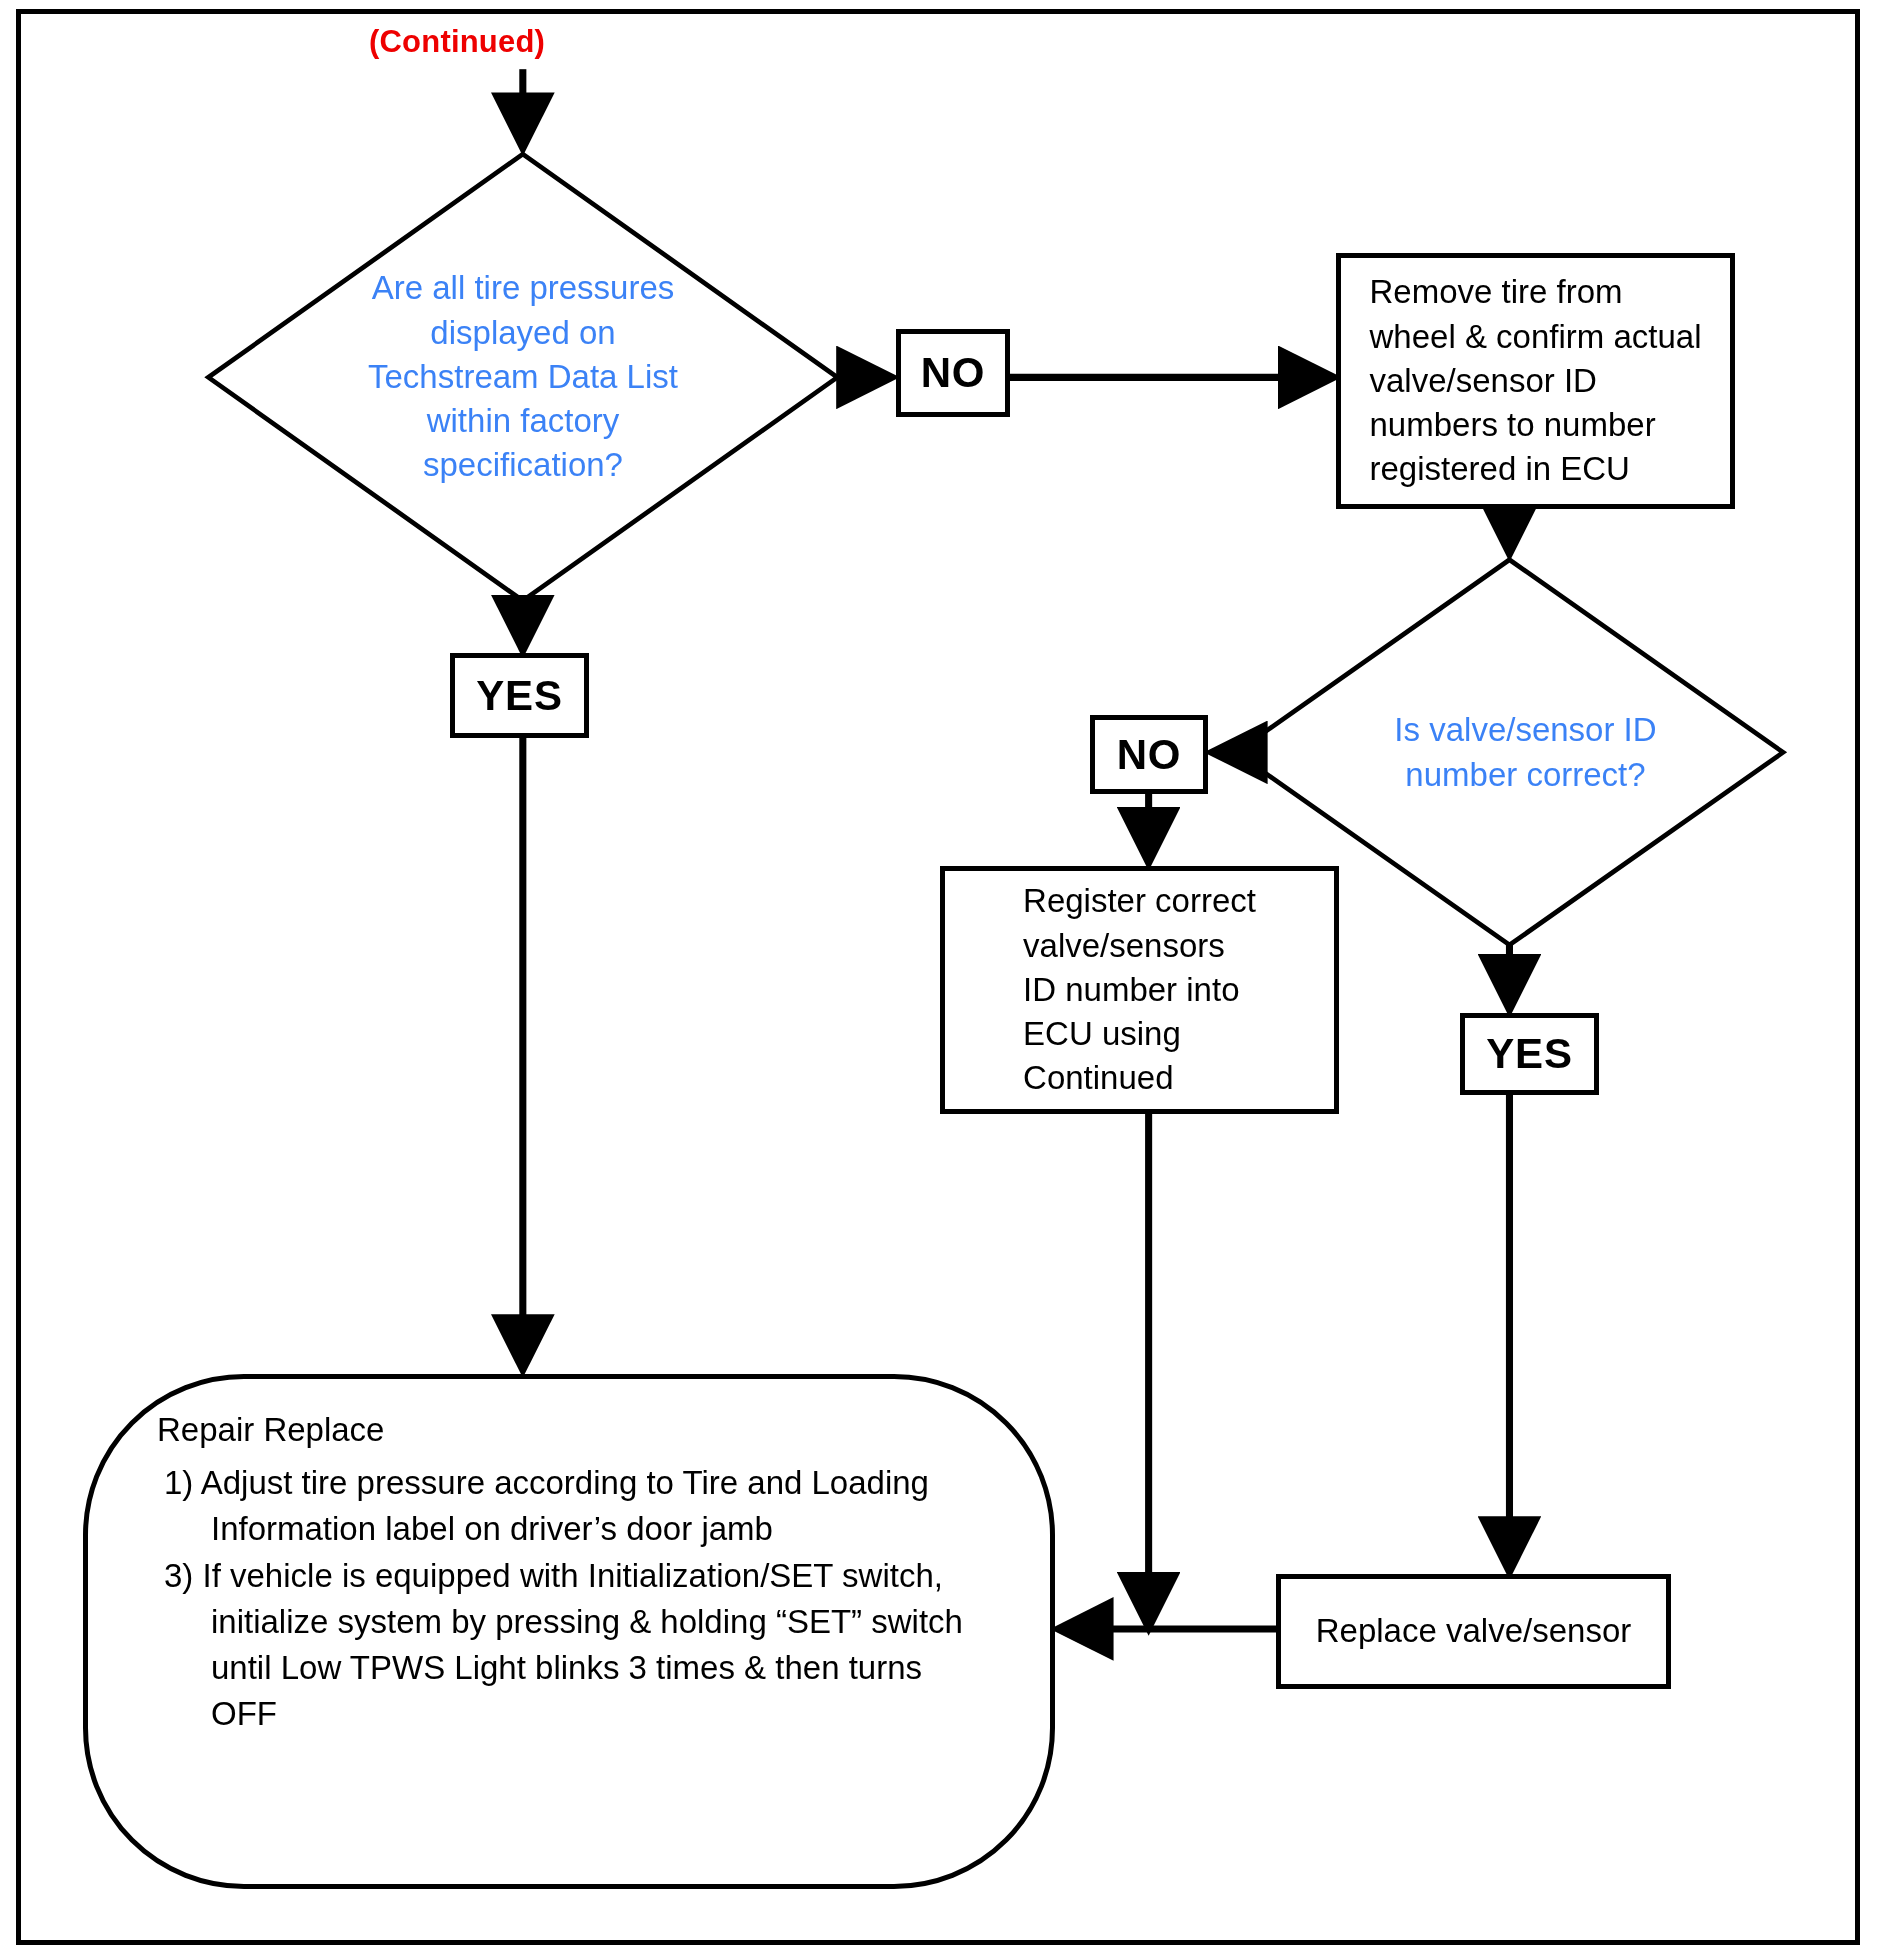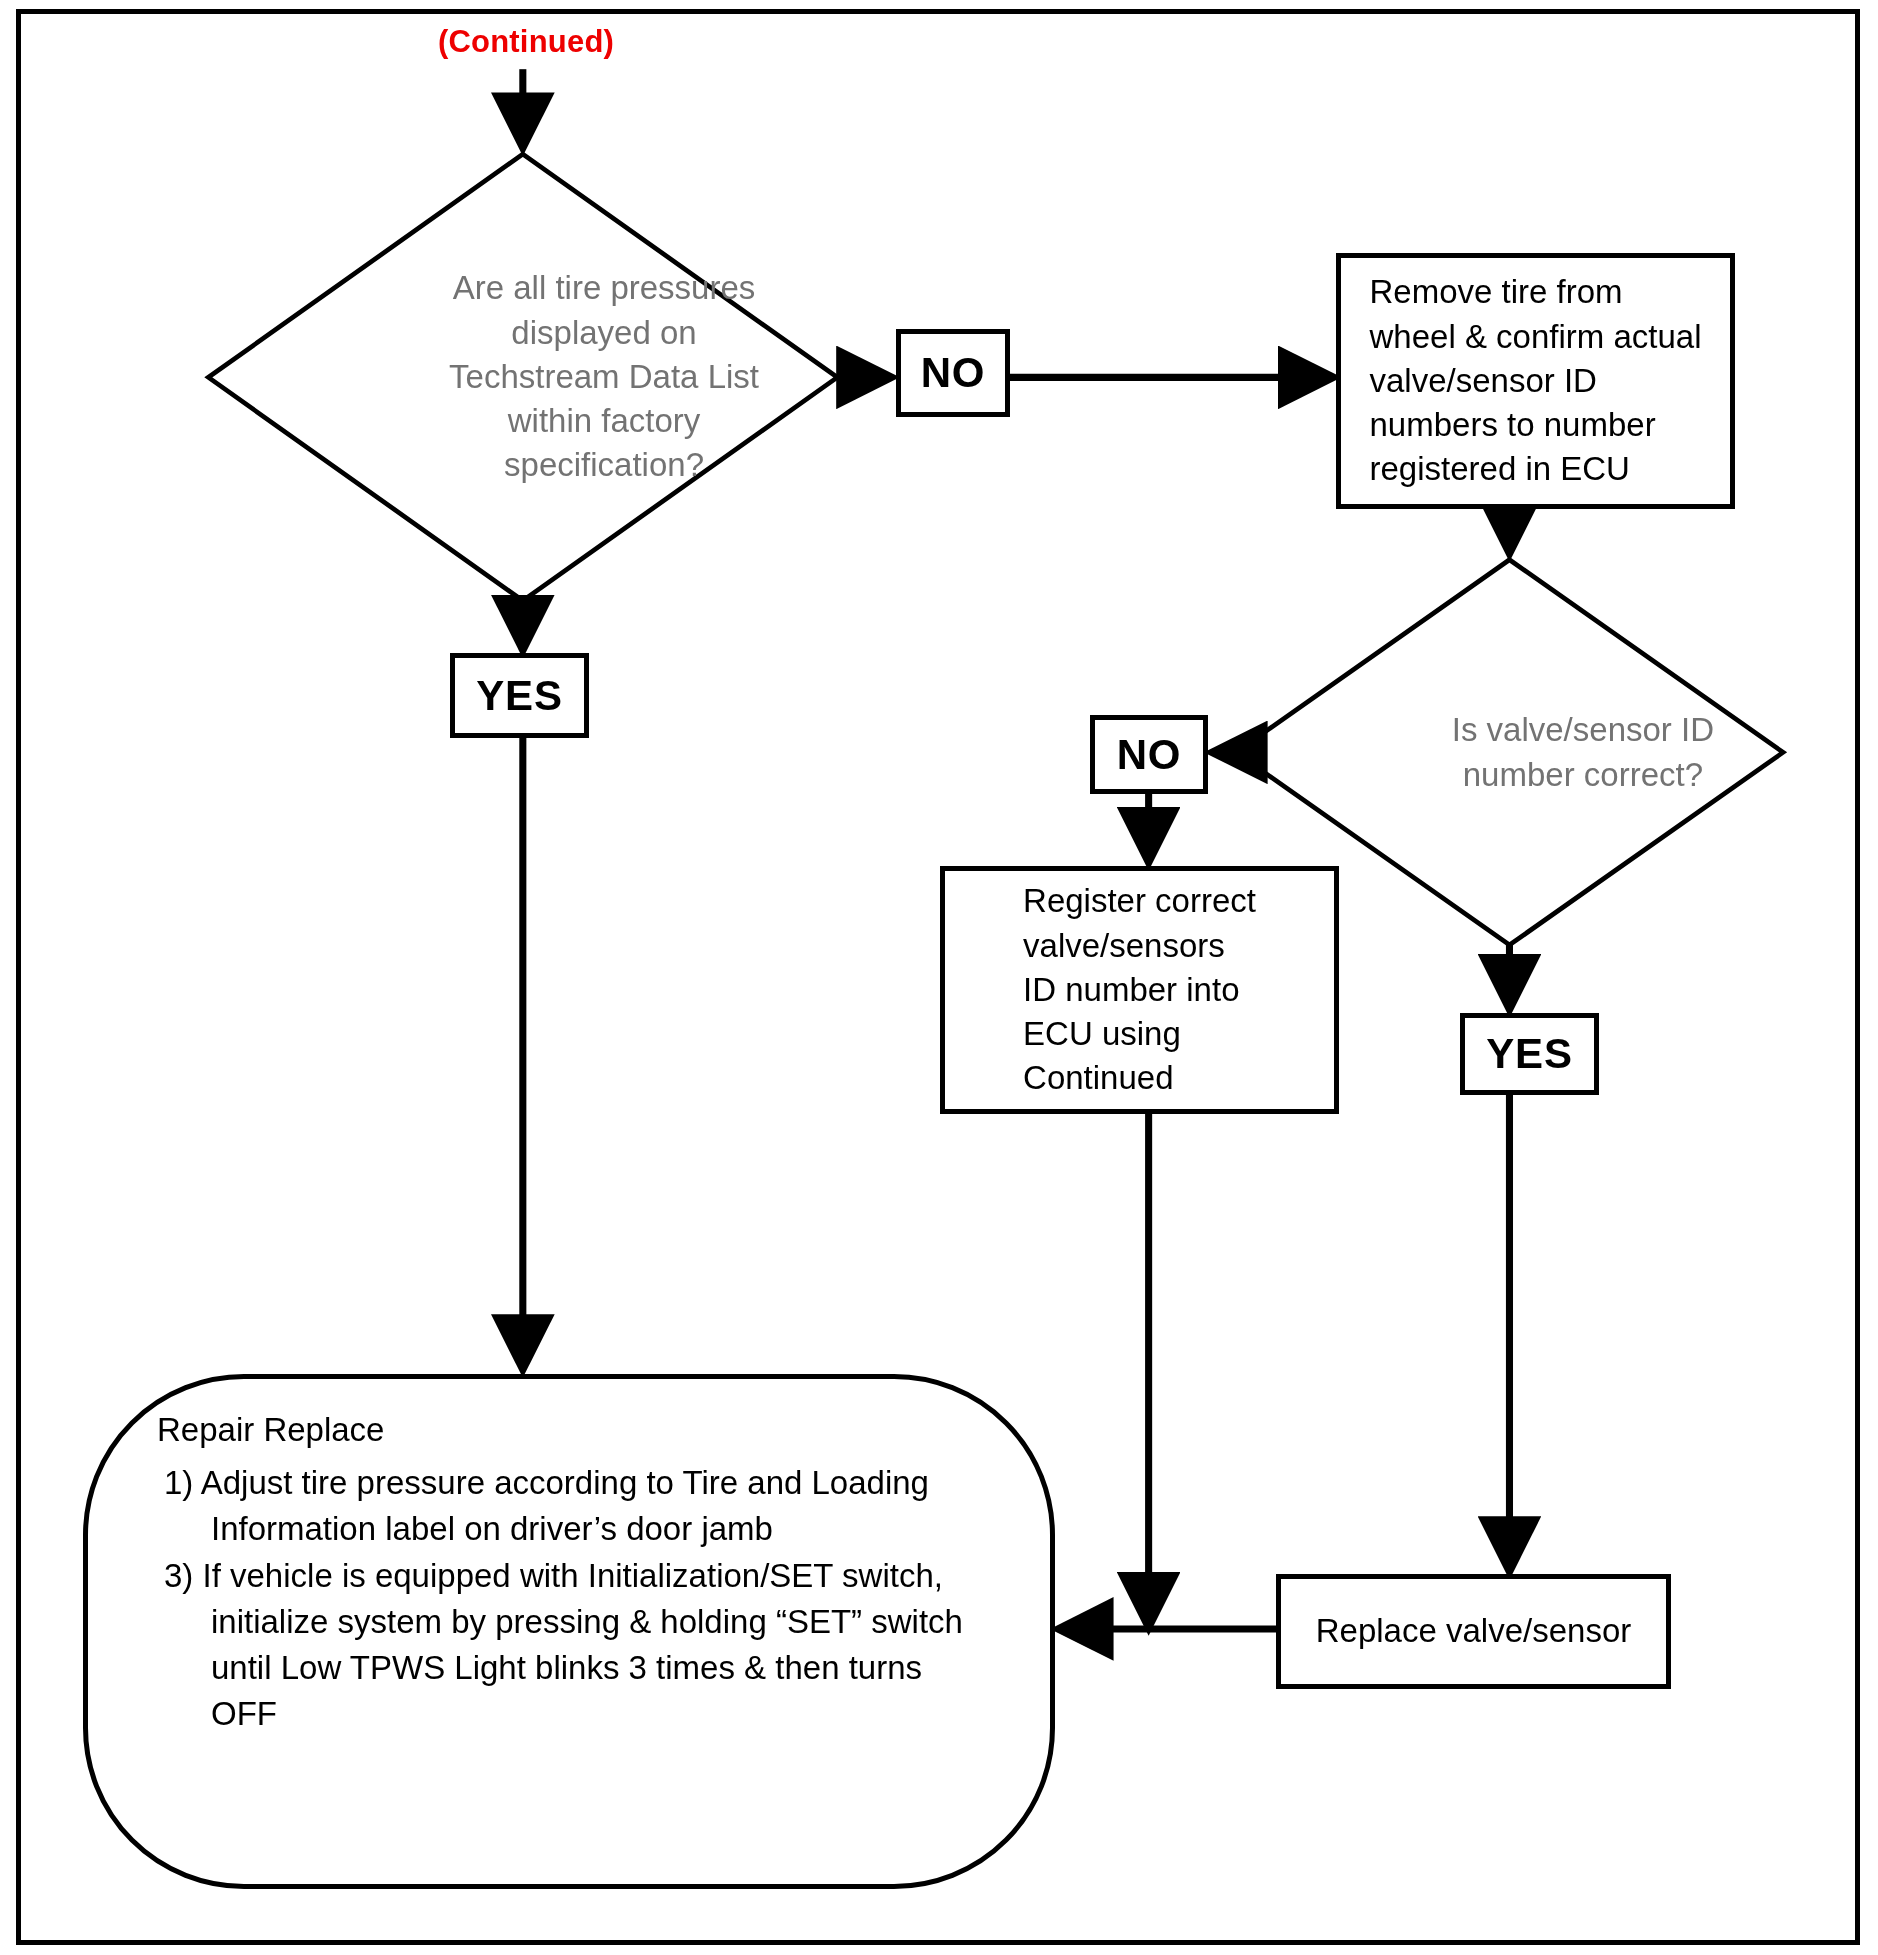--- a/index.html
+++ b/index.html
@@ -28,21 +28,21 @@
   #wires{
     position:absolute;left:0;top:0;
     width:1879px;height:1956px;
     pointer-events:none;
   }
   
   #continued{
     position:absolute;
     left:369px;top:23.6px;
     width:314px;
-    text-align:center;
+    text-align:left;
     color:#ee0000;
     font-weight:bold;
     font-size:31px;
     letter-spacing:0.2px;
   }
   
   .pbox{
     position:absolute;
     border:5.5px solid #000;
     background:#fff;
@@ -59,23 +59,23 @@
     border:5.5px solid #000;
     background:#fff;
     box-sizing:border-box;
     display:flex;align-items:center;justify-content:center;
     font-size:42px;font-weight:bold;color:#000;
     letter-spacing:0.8px;
   }
   
   .dtext{
     position:absolute;
-    display:flex;align-items:center;justify-content:flex-end;
+    display:flex;align-items:center;justify-content:center;
     text-align:center;
-    font-size:33px;line-height:1.34;color:#737373;
+    font-size:33px;line-height:1.34;color:#3b82f6;
     pointer-events:none;
   }
   
   #repair-box{
     position:absolute;
     left:83px;top:1374px;
     width:972px;height:515px;
     border:5.5px solid #000;
     border-radius:161px;
     background:#fff;

